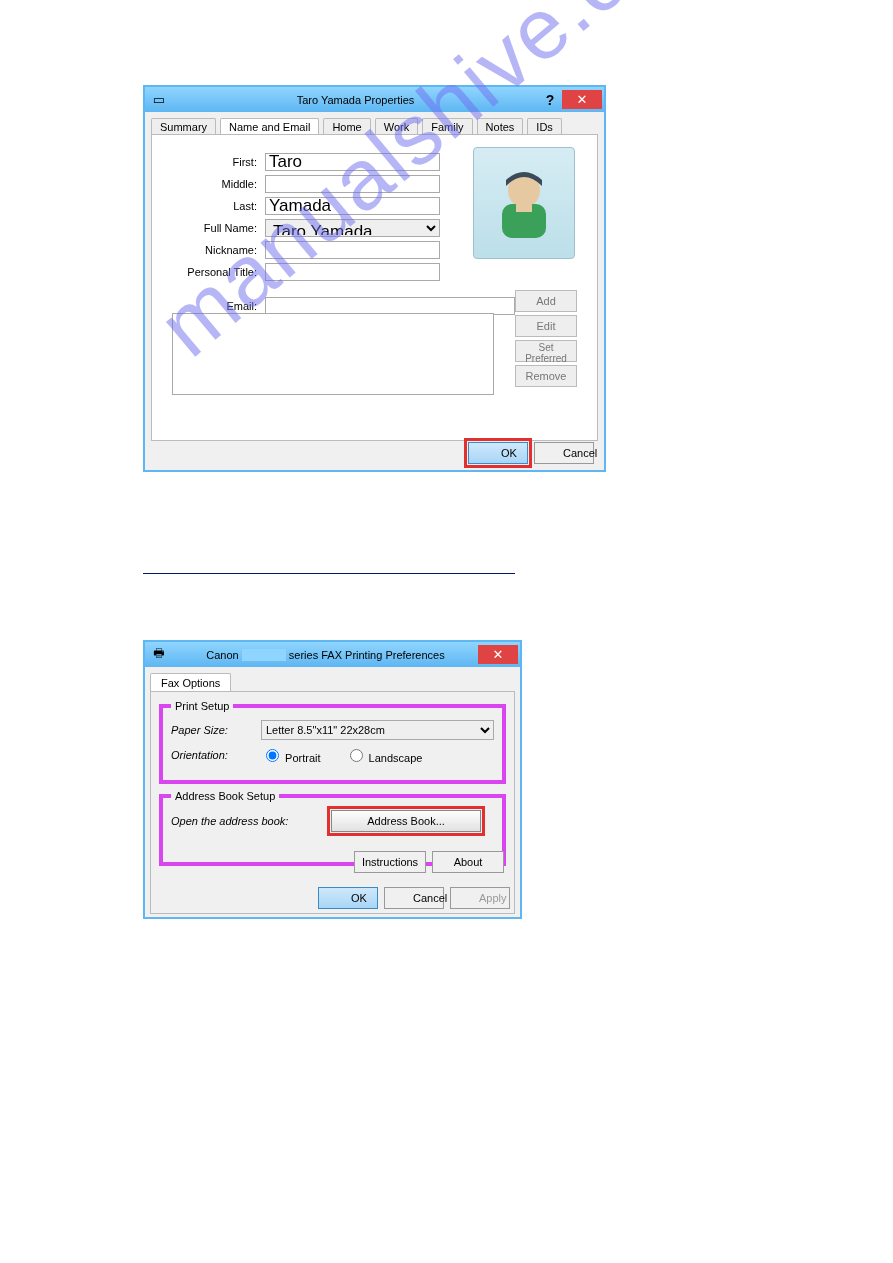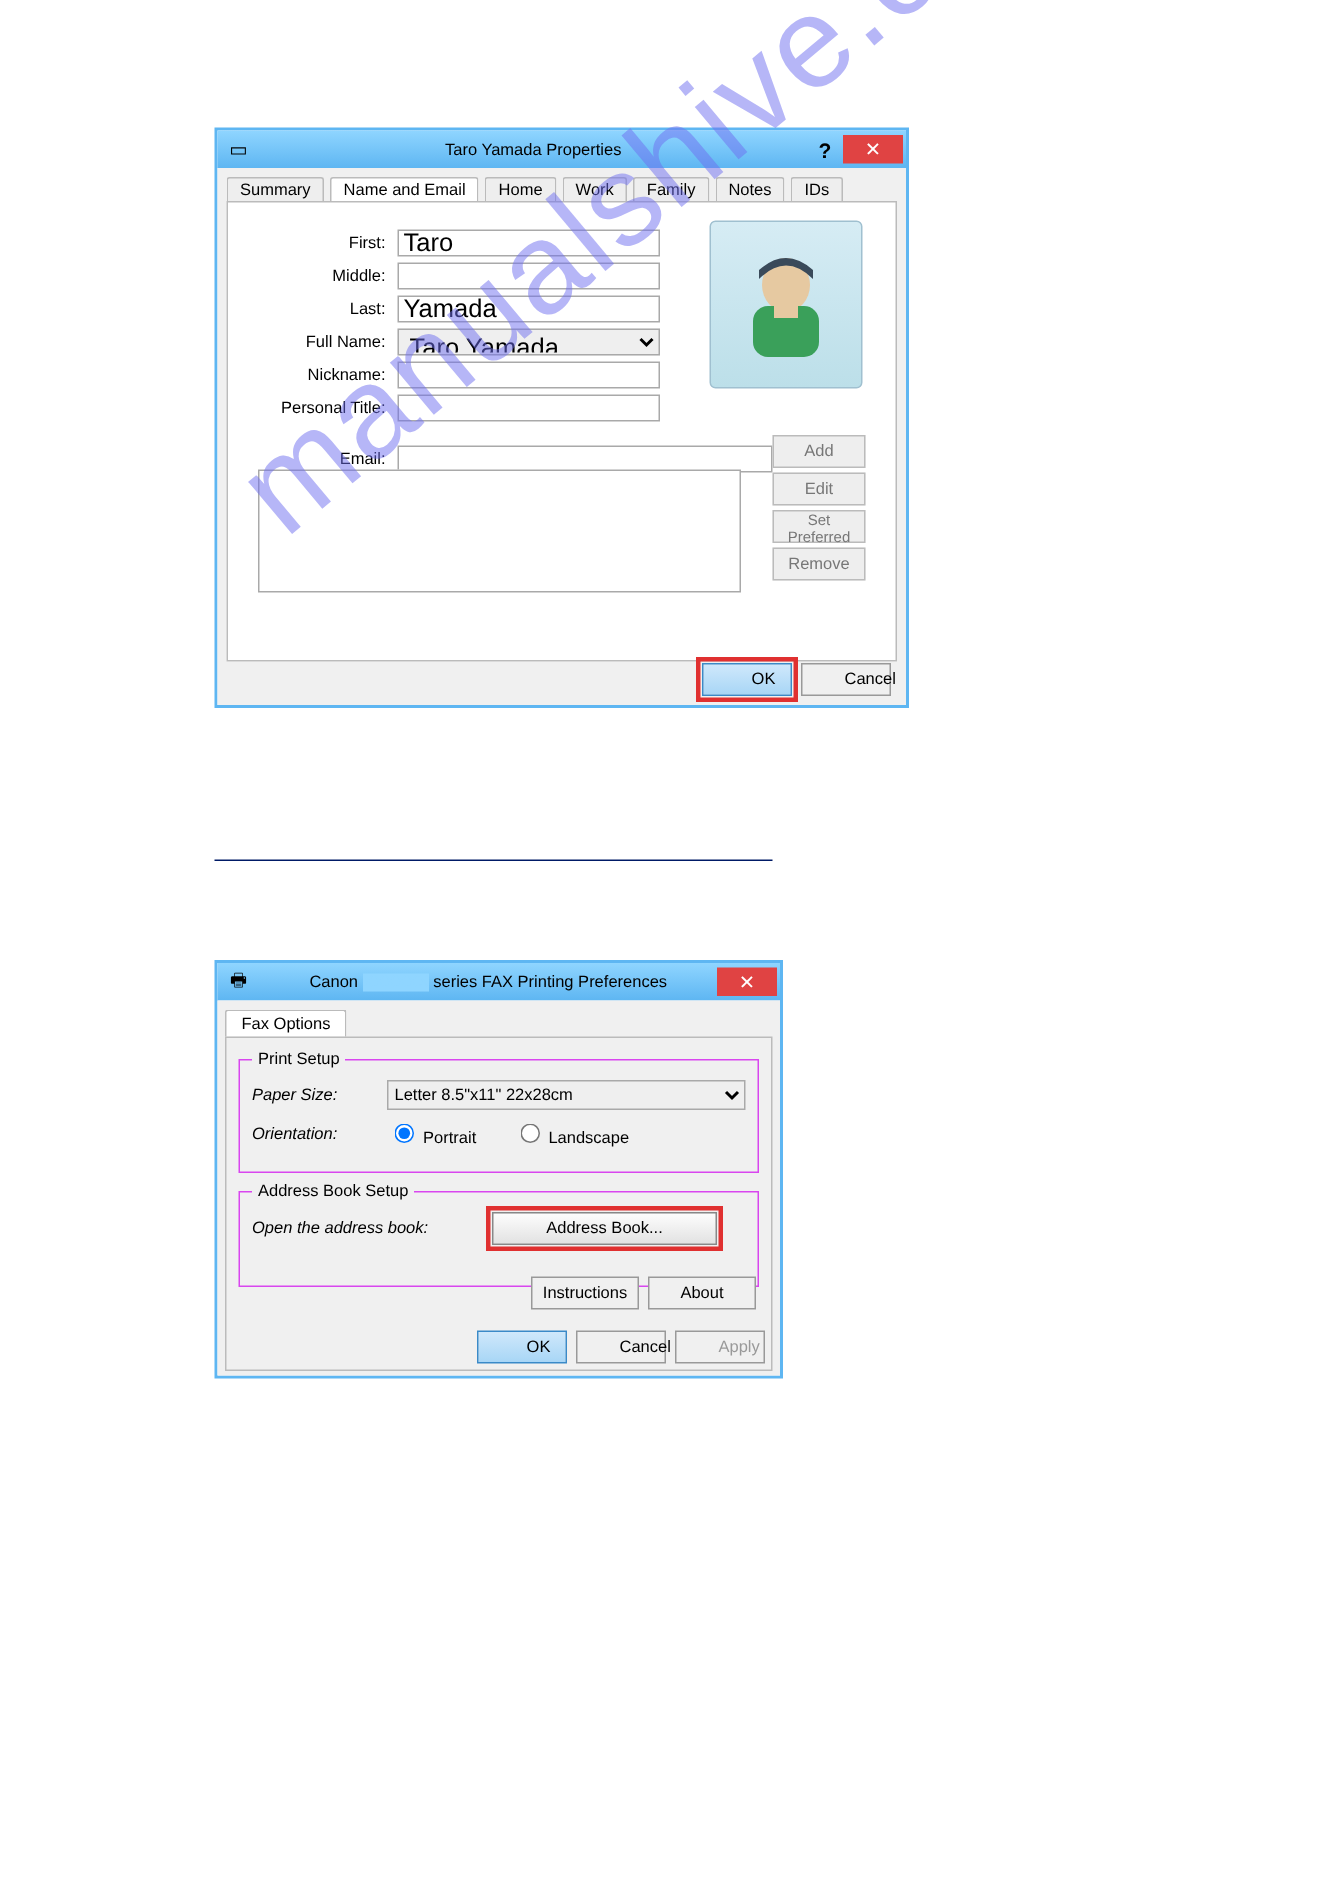--- a/index.html
+++ b/index.html
@@ -105,21 +105,21 @@
     border-top:1px solid #001a66;
   }
 
   
   .win2 { left:143px; top:640px; width:375px; height:275px; }
   .win2 .titlebar .systemicon { font-size:12px; }
   .win2 .clientarea { height: calc(100% - 25px); }
   .tabs2 { display:flex; padding:5px 5px 0 5px; }
   .tabs2 .tab { padding:3px 10px; }
   .fieldset {
-    border:1px solid #d946ef; margin:0 8px 6px 8px; padding:8px 8px 10px 8px;
+    border:4px solid #d946ef; margin:0 8px 6px 8px; padding:8px 8px 10px 8px;
     background:#f0f0f0;
   }
   .fieldset legend { padding:0 4px; }
   .frow { display:flex; align-items:center; margin-bottom:6px; }
   .frow .lbl { width:90px;font-style:italic; }
   .frow select { flex:1; height:20px; border:1px solid #a9a9a9; font-size:11px; }
   .radio { margin-right:24px; }
   .abtn {
     width:150px; height:22px; font-size:11px;
     background: linear-gradient(#fdfdfd,#e2e2e2); border:1px solid #888;

